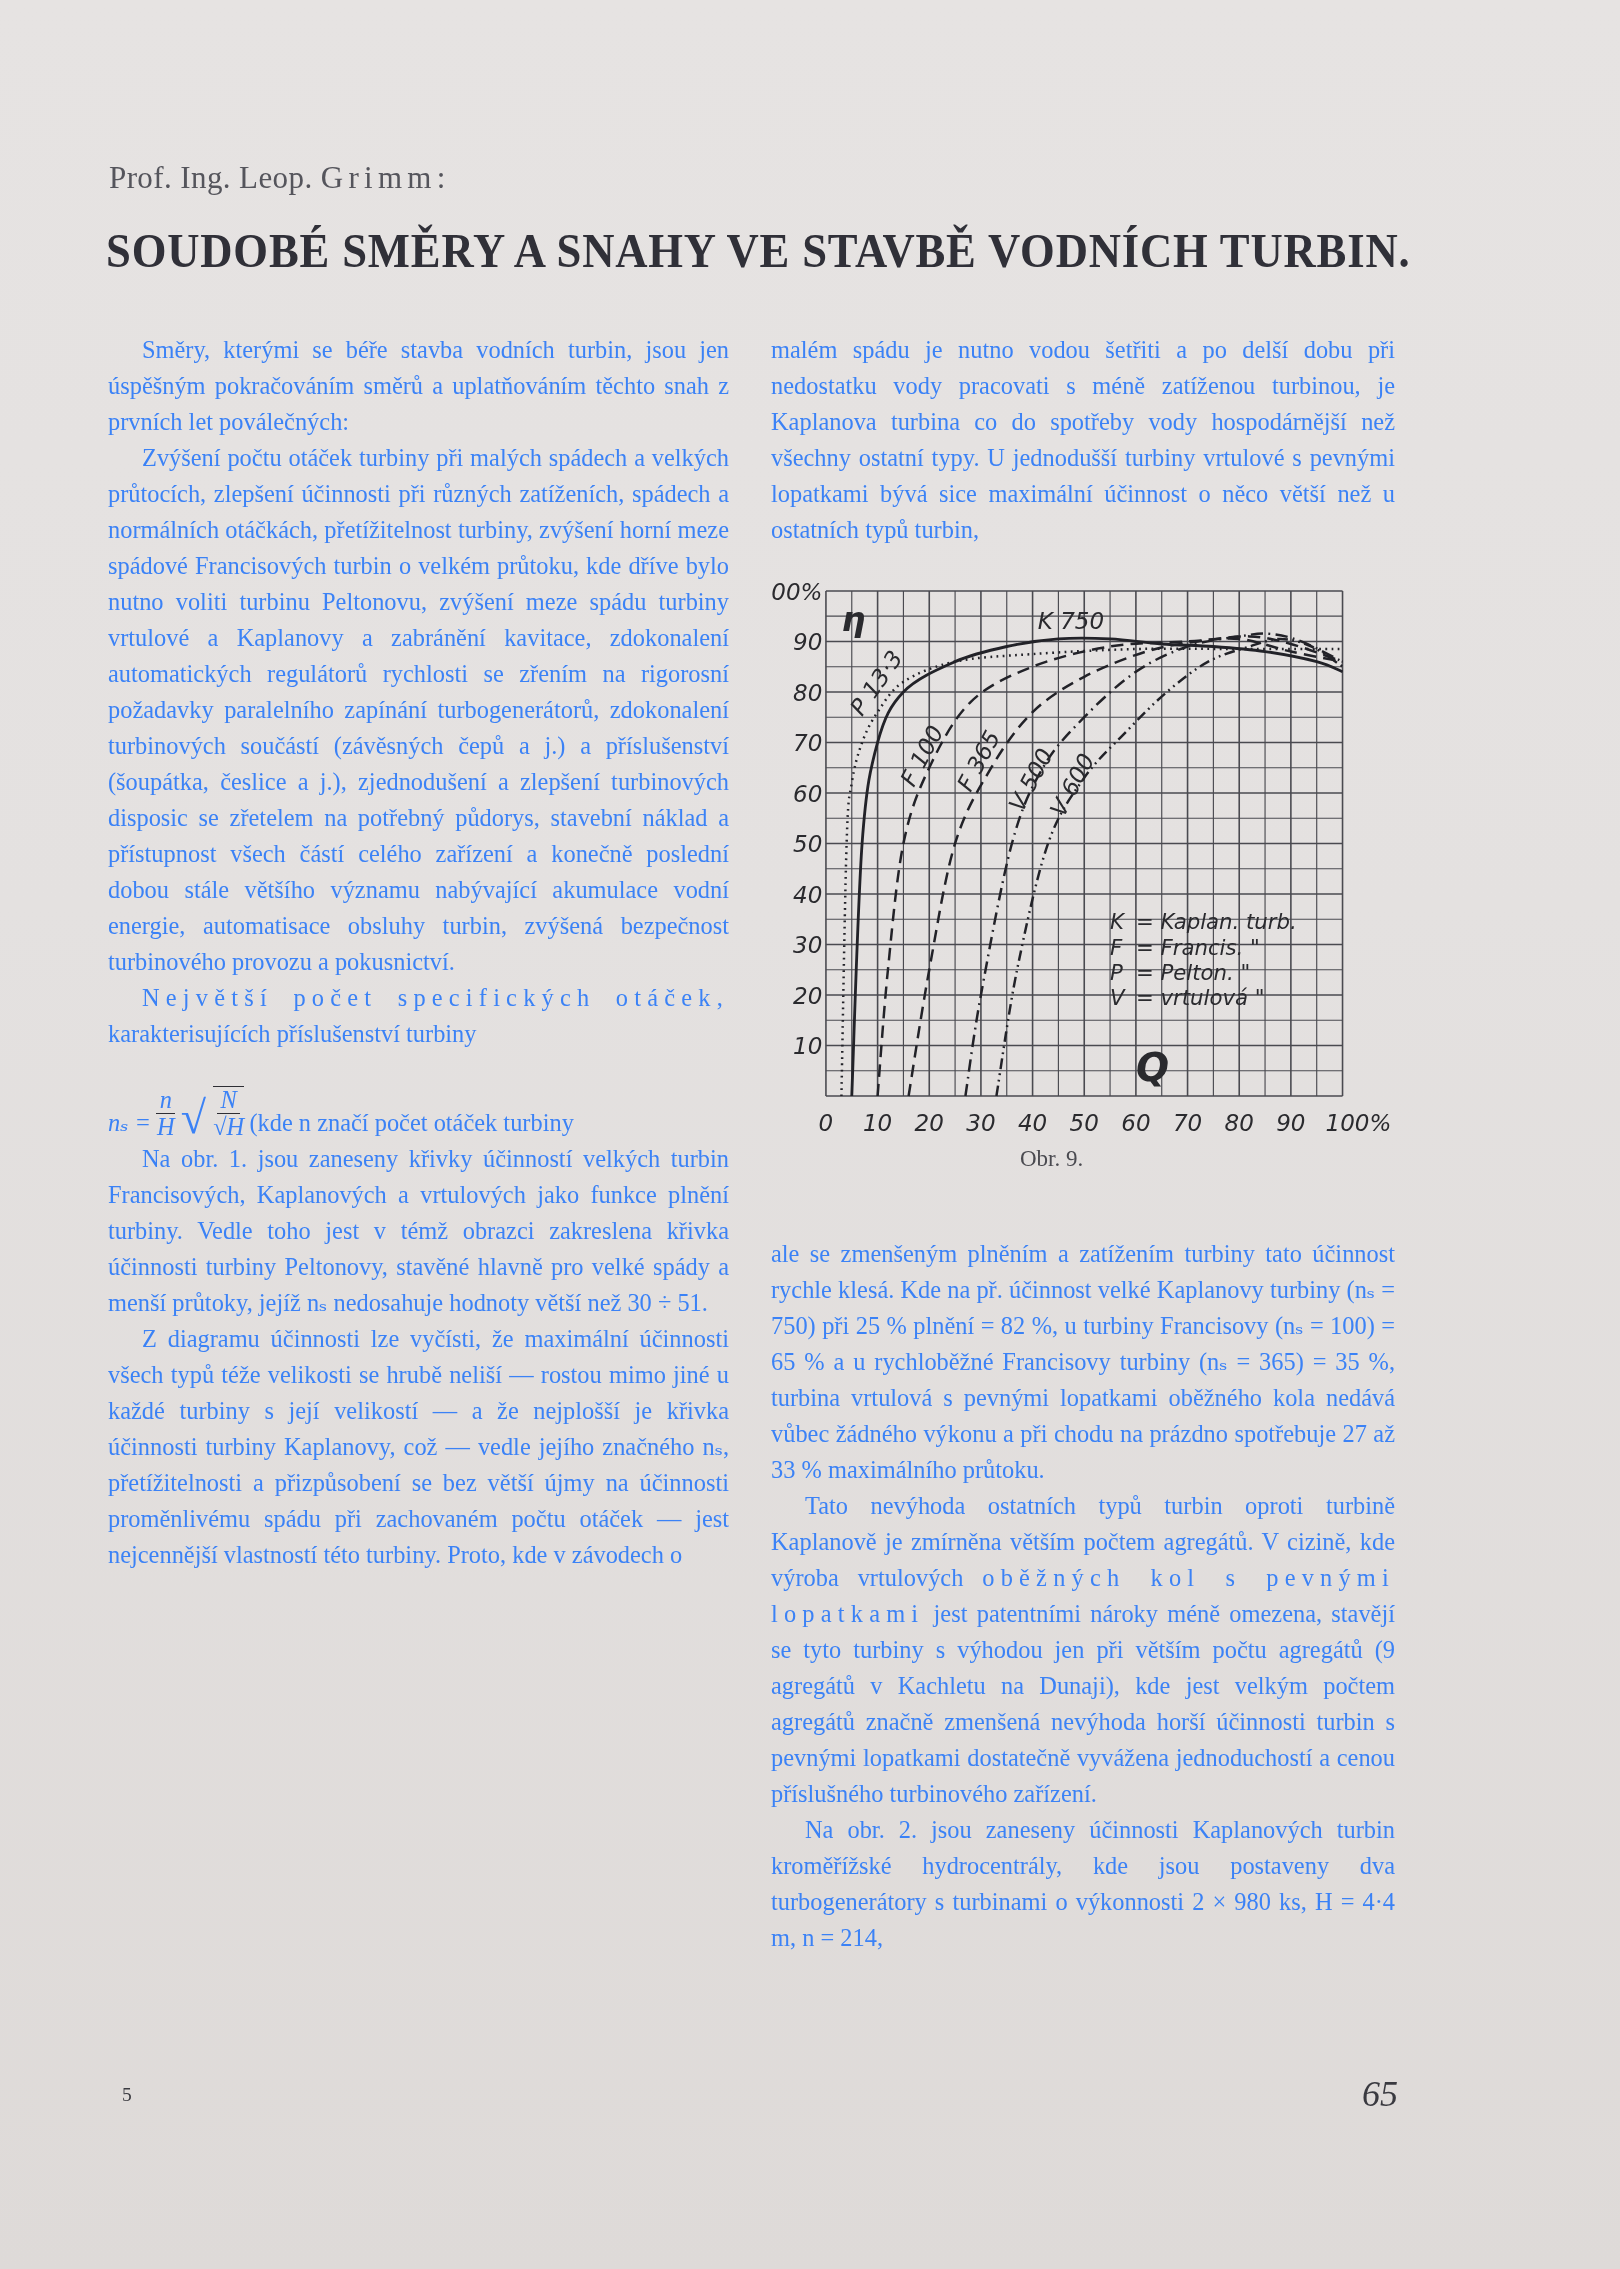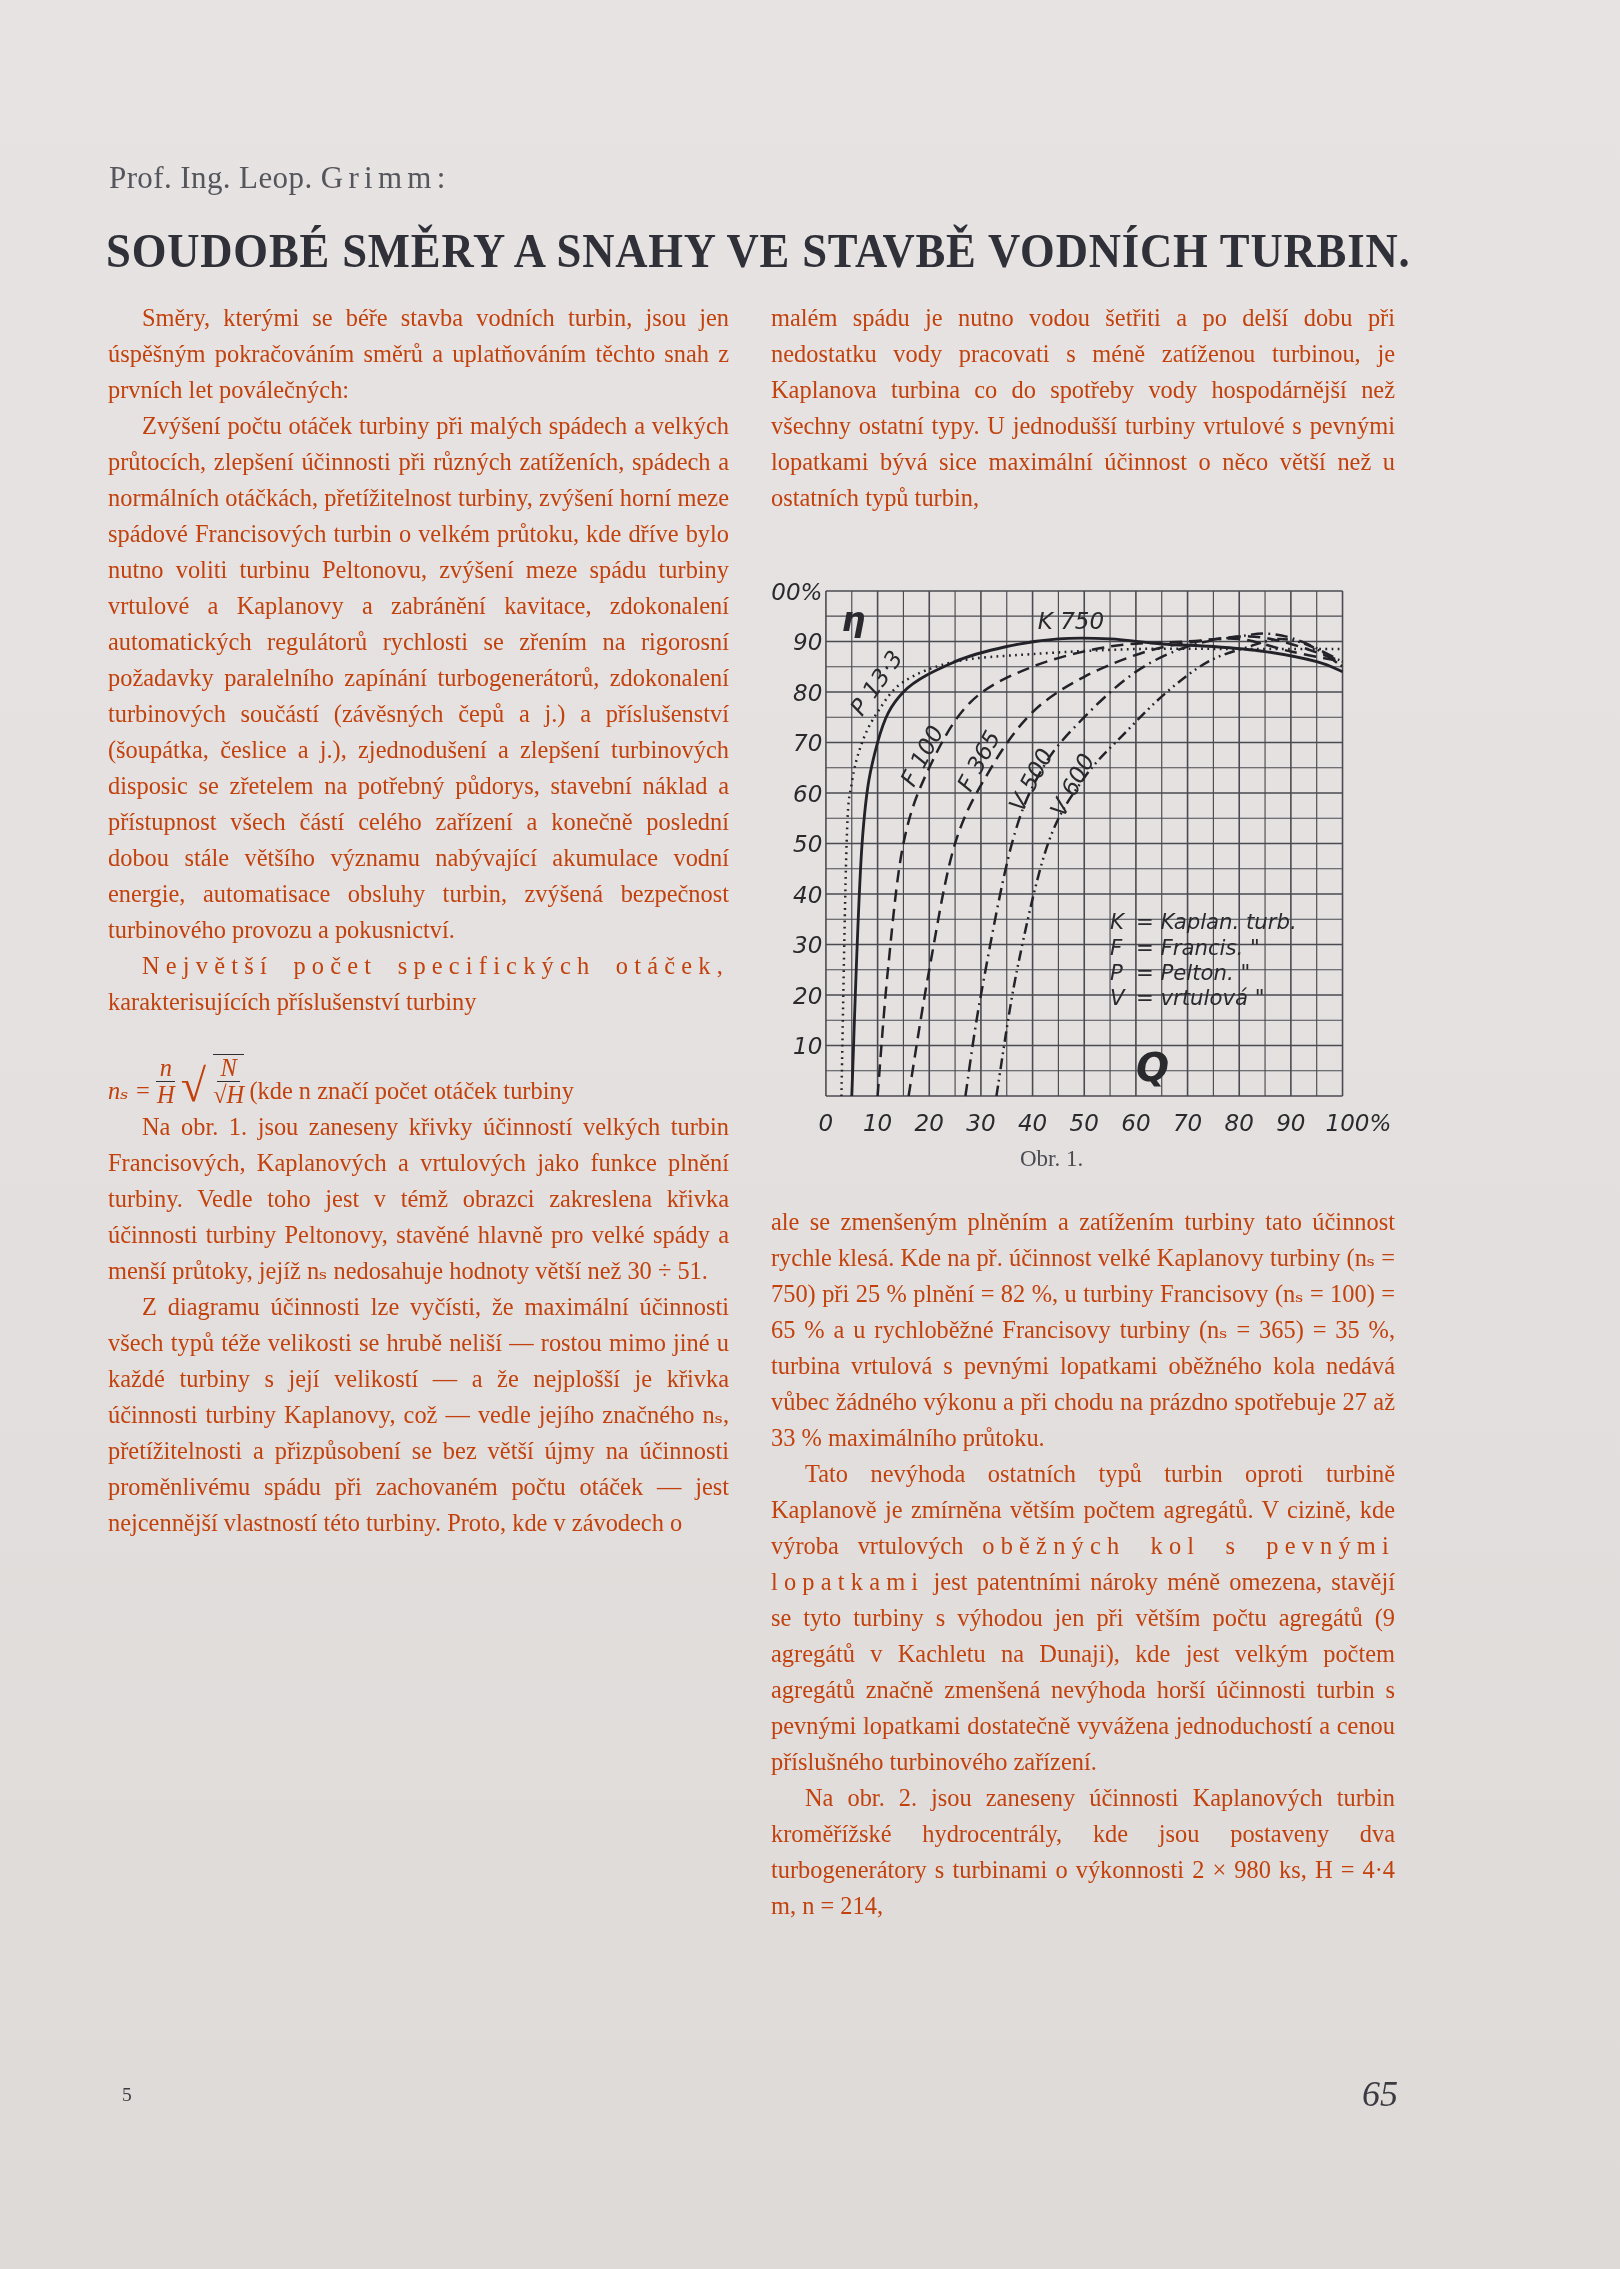--- a/index.html
+++ b/index.html
@@ -10,21 +10,21 @@
     color:#2a2a2e;
   }
   .author { position:absolute; left:109px; top:160px; font-size:31px; color:#55555c; letter-spacing:0.4px; }
   .author .sp { letter-spacing:5.3px; }
   .title {
     position:absolute; left:106px; top:223px; width:1295px;
     font-size:48px; font-weight:bold; letter-spacing:0.9px; color:#303038;
     transform: scaleX(0.93); transform-origin:left top; white-space:nowrap;
     font-family: "Liberation Serif", "DejaVu Serif", serif;
   }
-  .col { position:absolute; font-size:24.4px; line-height:36px; text-align:justify; color:#c2410c; }
+  .col { position:absolute; font-size:24.4px; line-height:36px; text-align:justify; color:#3b82f6;margin-top:32px; }
   .col-left { left:108px; top:300px; width:621px; }
   .col-right-top { left:771px; top:300px; width:624px; }
   .col-right-bot { left:771px; top:1204px; width:624px; }
   .col p { margin:0; }
   .col p.ind { text-indent:34px; }
   .spaced { letter-spacing:6.2px; }
   .formula { display:flex; align-items:flex-end; height:87px; margin:1.8px 0 0 0; }
   .frac { display:inline-flex; flex-direction:column; align-items:center; font-style:italic; line-height:26.6px; margin:0 5.3px; }
   .frac .num { border-bottom:1.8px solid #2e2e34; padding:0 3.5px; }
   .sqrt { display:inline-flex; align-items:center; font-size:46px; line-height:1; margin-right:1.8px; }
@@ -150,21 +150,21 @@
       <text x="382.65" y="408.9" font-size="24" fill="#2a2a2e">K</text>
       <text x="411.8" y="408.9" font-size="24" fill="#2a2a2e">= Kaplan. turb.</text>
       <text x="382.65" y="437.4" font-size="24" fill="#2a2a2e">F</text>
       <text x="411.8" y="437.4" font-size="24" fill="#2a2a2e">= Francis.  "</text>
       <text x="382.65" y="465.9" font-size="24" fill="#2a2a2e">P</text>
       <text x="411.8" y="465.9" font-size="24" fill="#2a2a2e">= Pelton.  "</text>
       <text x="382.65" y="494.4" font-size="24" fill="#2a2a2e">V</text>
       <text x="411.8" y="494.4" font-size="24" fill="#2a2a2e">= vrtulová  "</text>
     </svg>
 </div>
-<div class="caption">Obr. 1.</div>
+<div class="caption">Obr. 9.</div>
 
 <div class="col col-right-bot">
   <p>ale se zmenšeným plněním a zatížením turbiny tato účinnost rychle klesá. Kde na př. účinnost velké Kaplanovy turbiny (nₛ = 750) při 25 % plnění = 82 %, u turbiny Francisovy (nₛ = 100) = 65 % a u rychloběžné Francisovy turbiny (nₛ = 365) = 35 %, turbina vrtulová s pevnými lopatkami oběžného kola nedává vůbec žádného výkonu a při chodu na prázdno spotřebuje 27 až 33 % maximálního průtoku.</p>
   <p class="ind"><span>Tato nevýhoda ostatních typů turbin oproti turbině Kaplanově je zmírněna větším počtem agregátů. V cizině, kde výroba vrtulových</span> <span class="spaced">oběžných kol s pevnými lopatkami</span> <span>jest patentními nároky méně omezena, stavějí se tyto turbiny s výhodou jen při větším počtu agregátů (9 agregátů v Kachletu na Dunaji), kde jest velkým počtem agregátů značně zmenšená nevýhoda horší účinnosti turbin s pevnými lopatkami dostatečně vyvážena jednoduchostí a cenou příslušného turbinového zařízení.</span></p>
   <p class="ind">Na obr. 2. jsou zaneseny účinnosti Kaplanových turbin kroměřížské hydrocentrály, kde jsou postaveny dva turbogenerátory s turbinami o výkonnosti 2 × 980 ks, H = 4·4 m, n = 214,</p>
 </div>
 
 <div class="sig">5</div>
 <div class="page-num">65</div>
 

